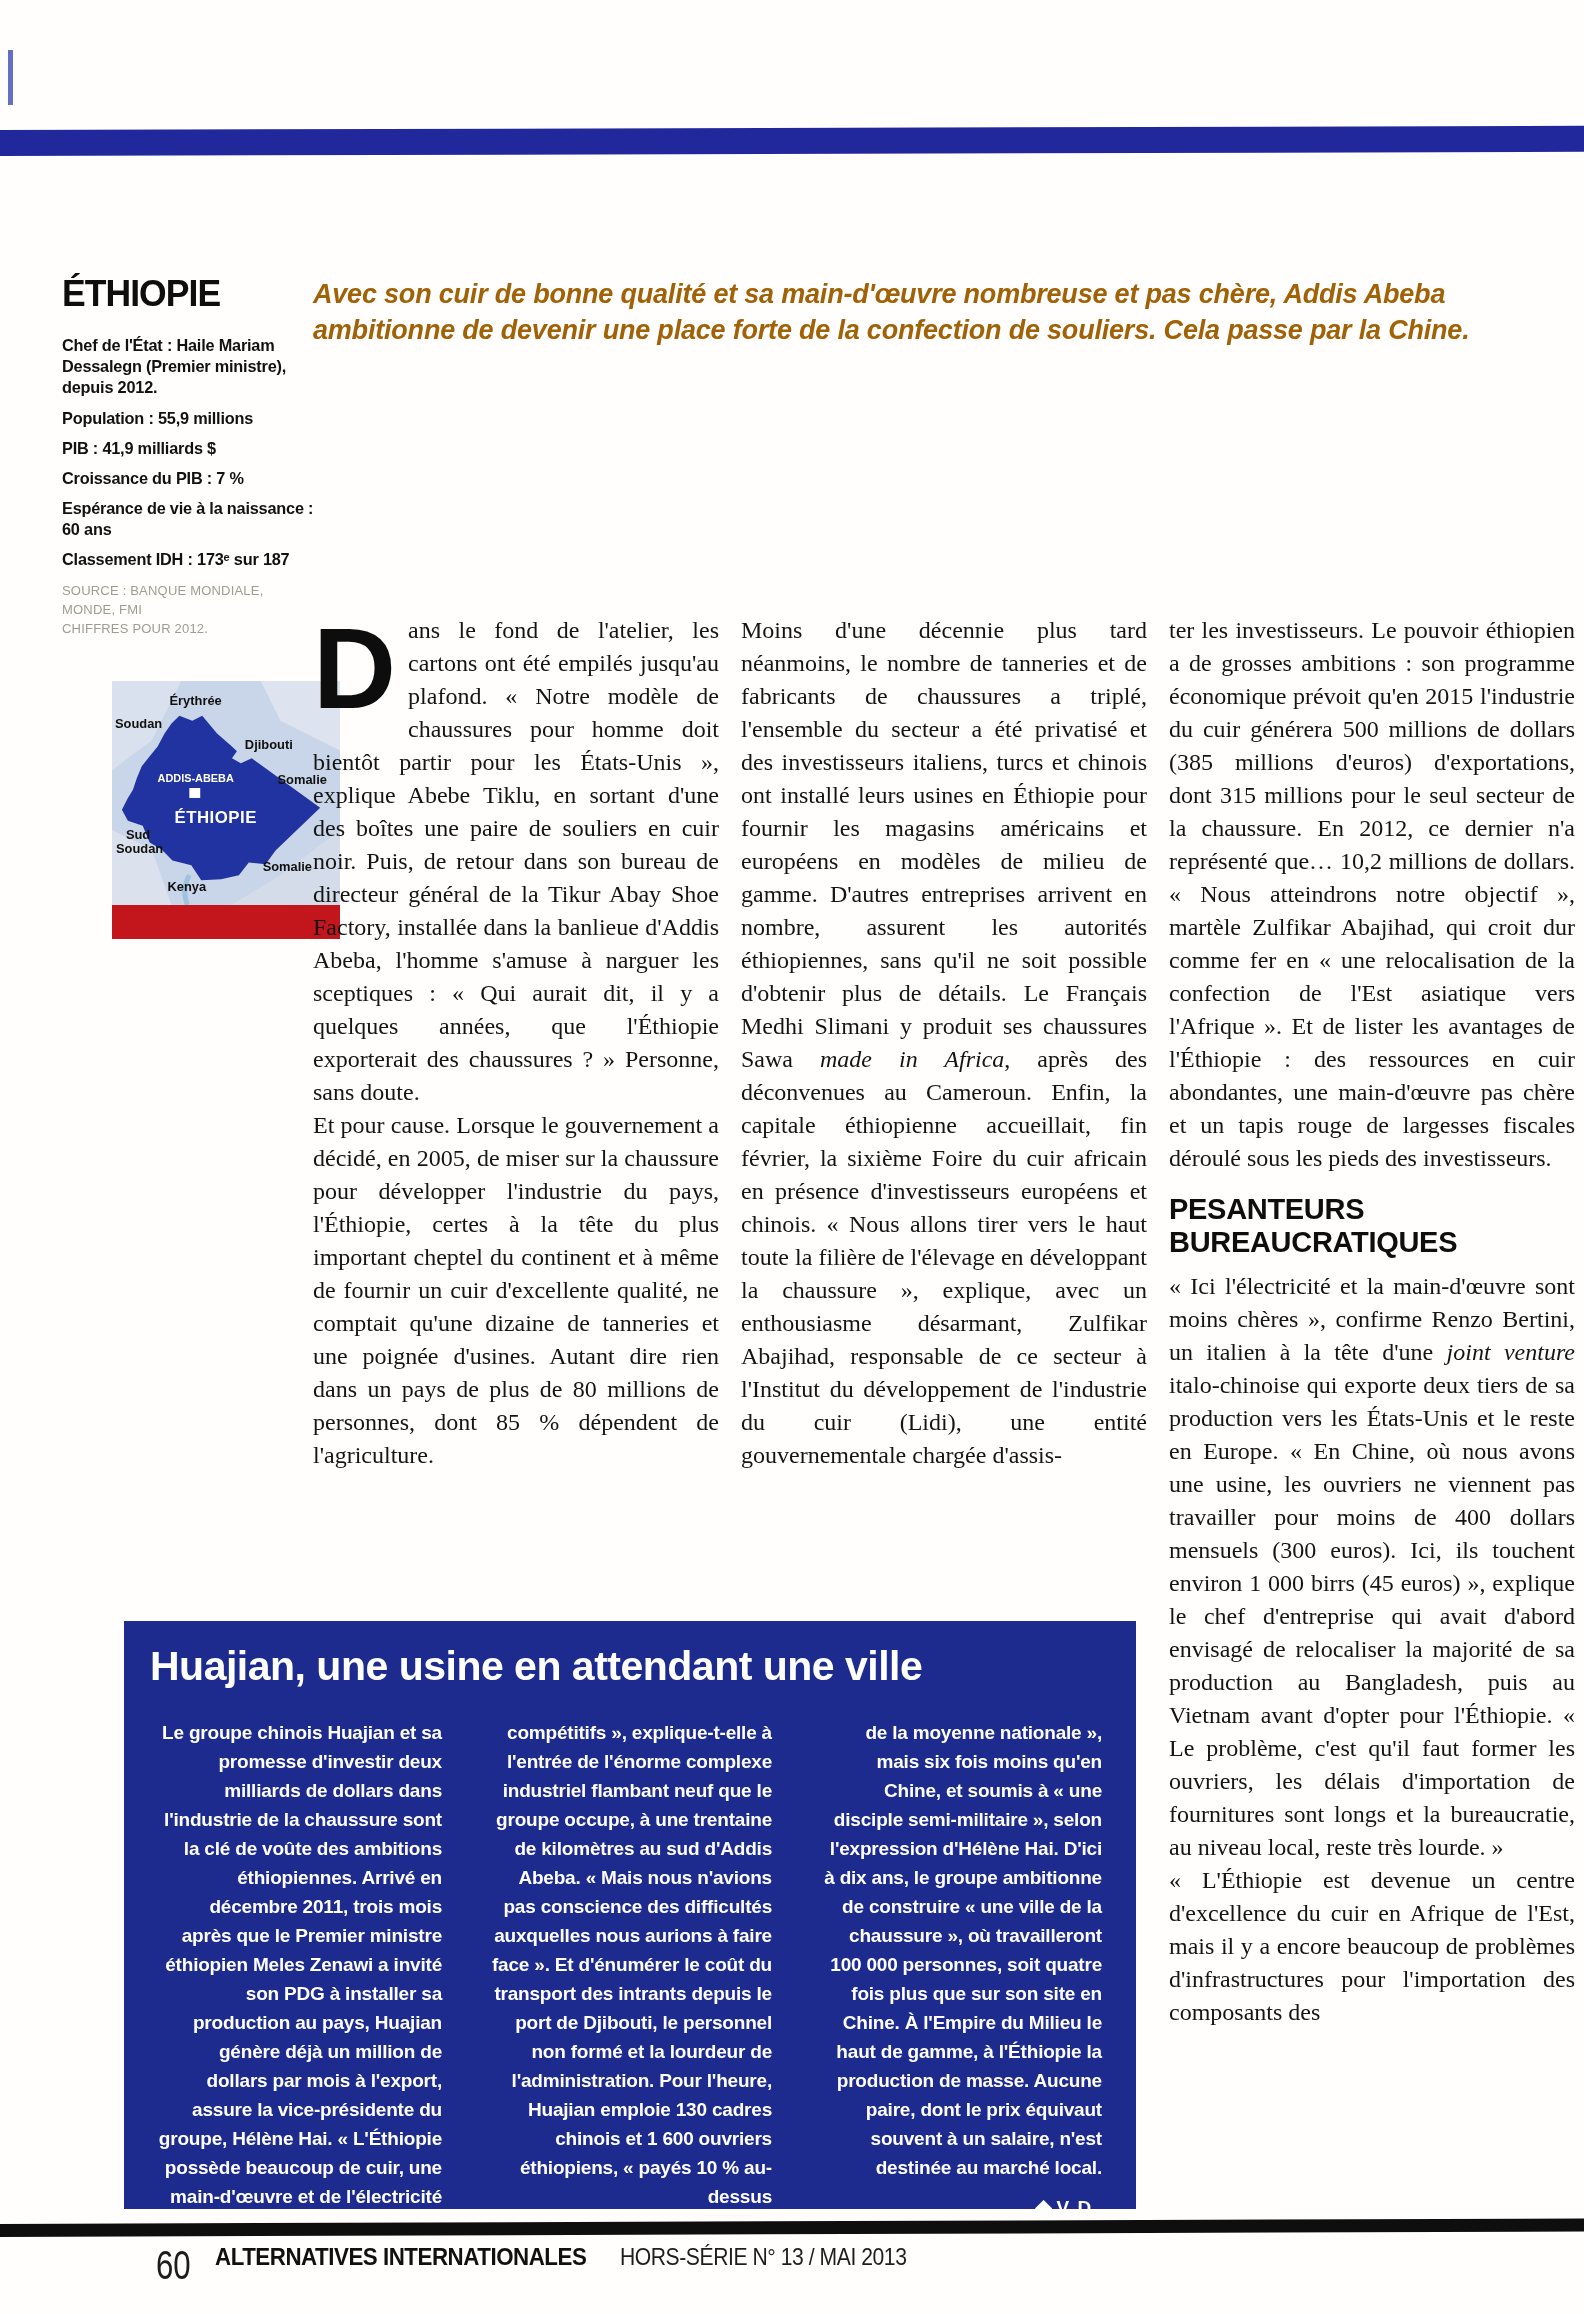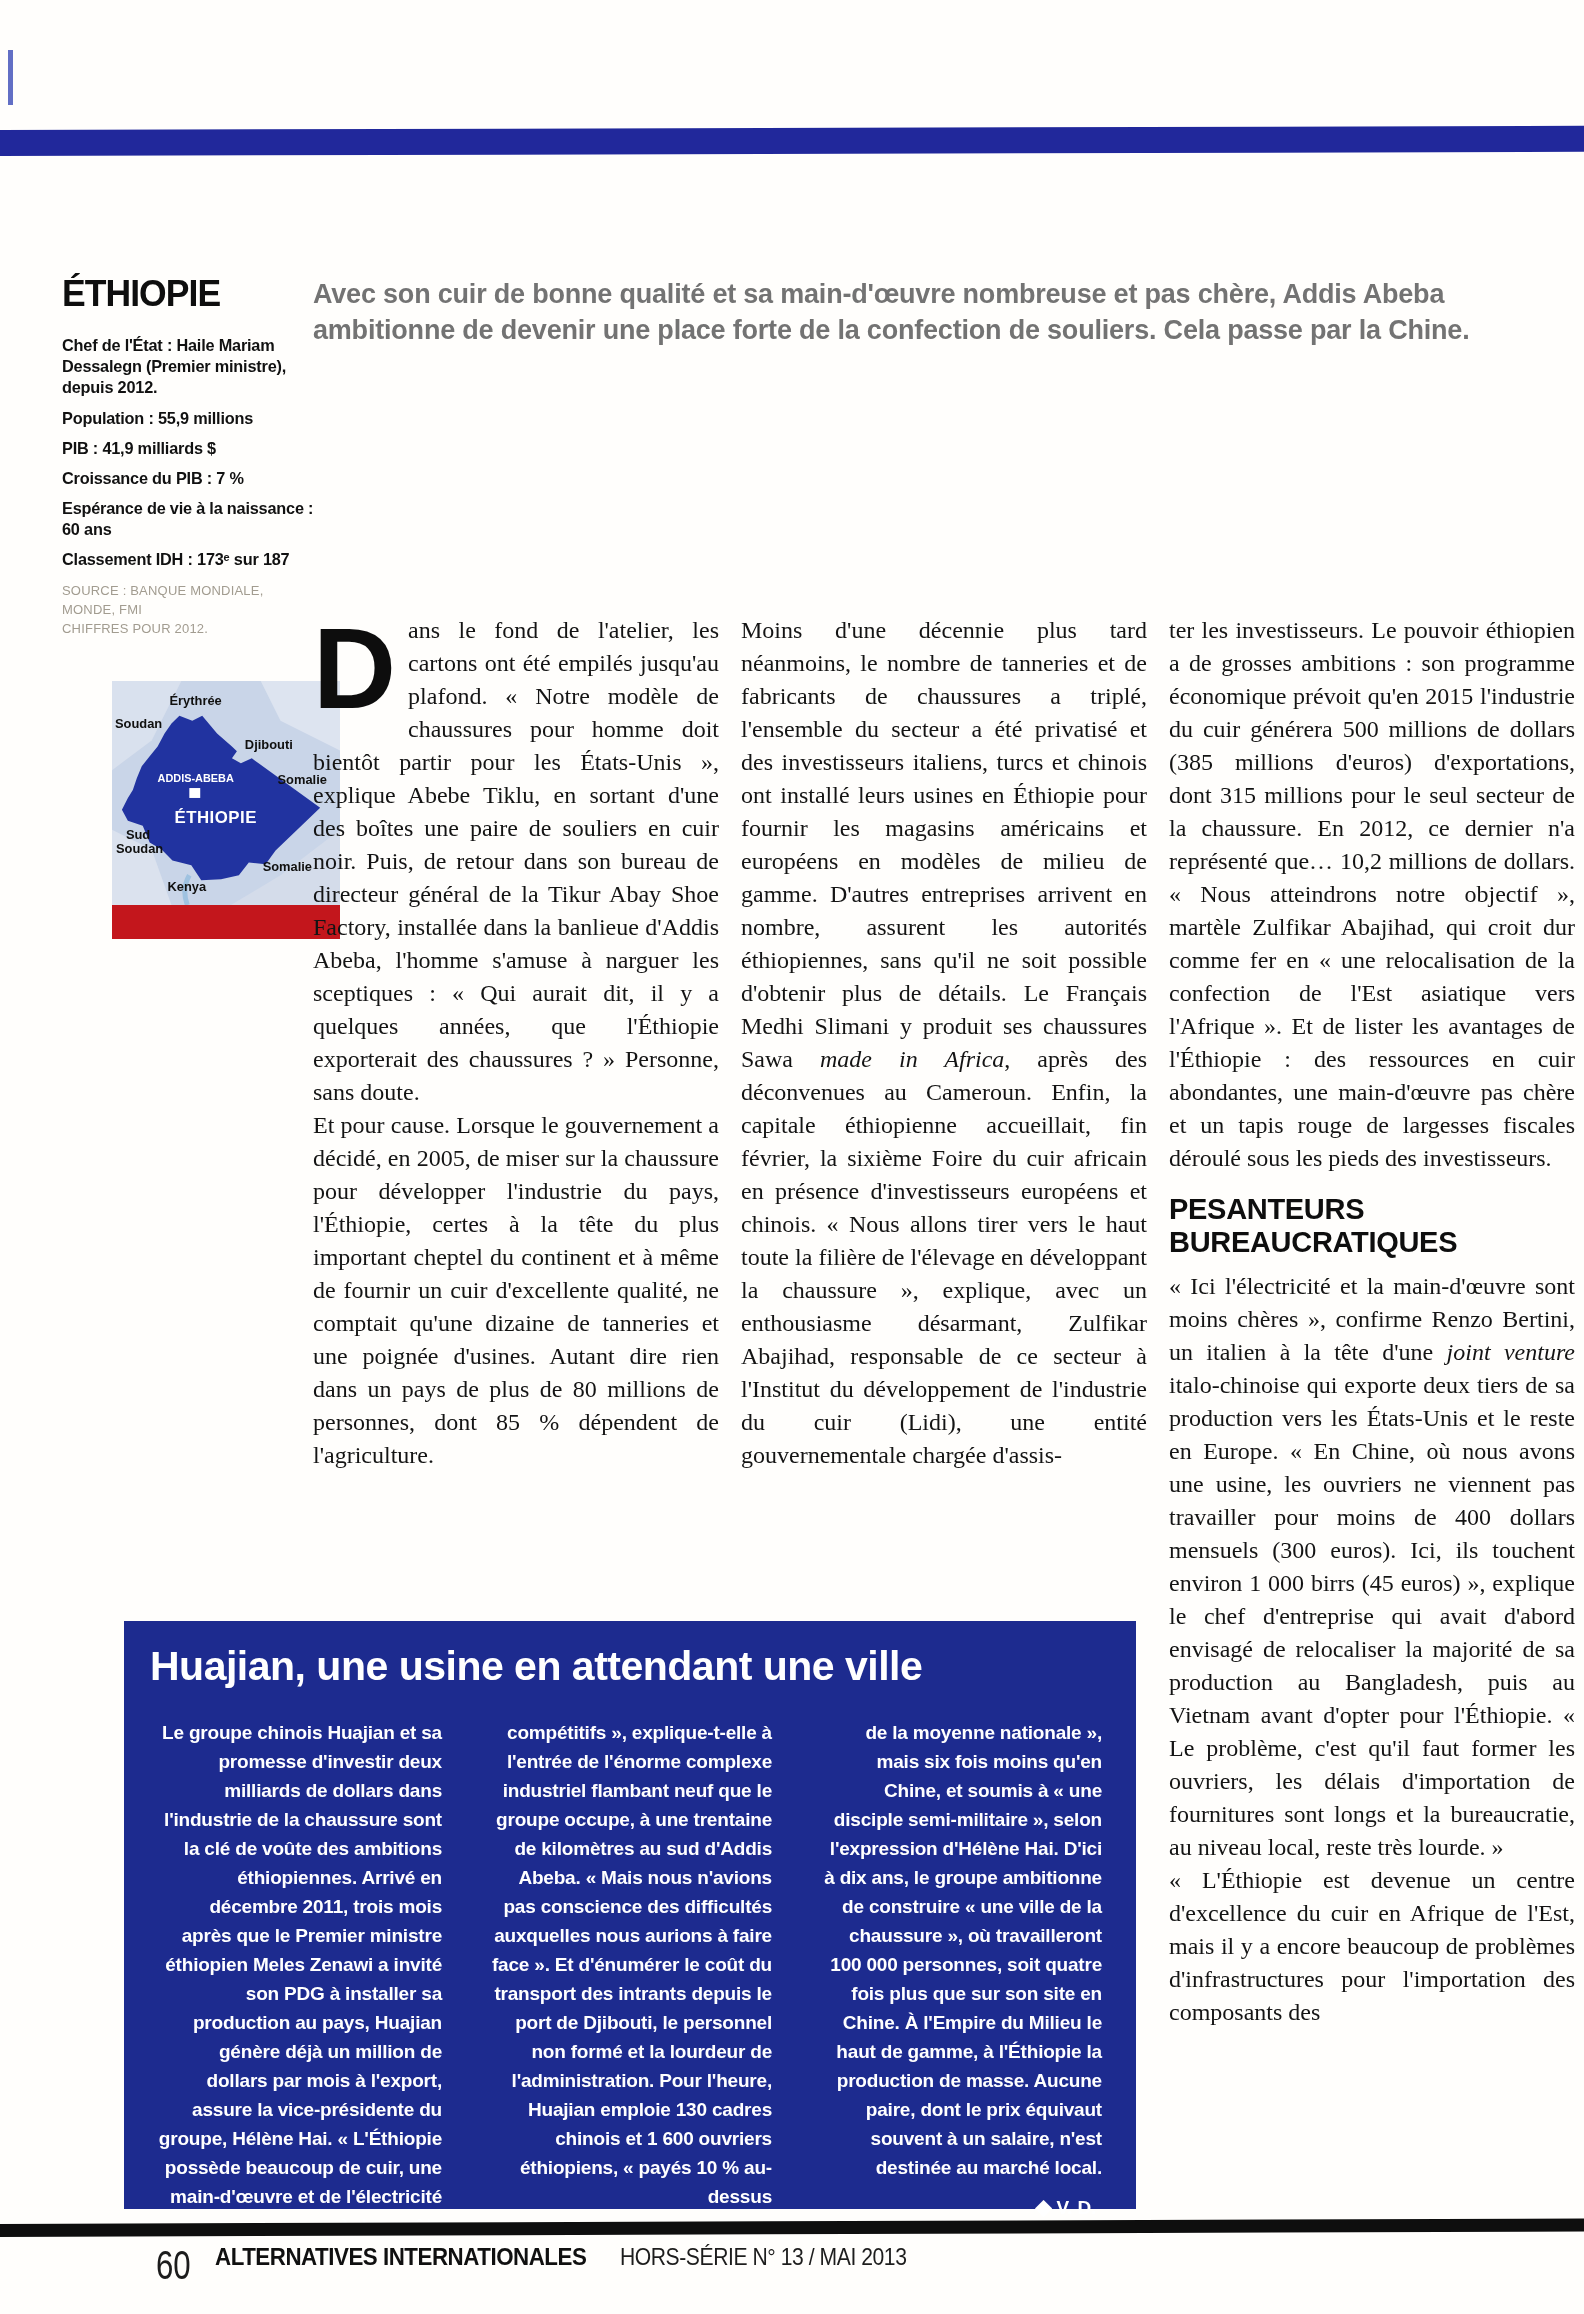--- a/index.html
+++ b/index.html
@@ -15,21 +15,21 @@
                 display:inline-block; transform:scaleX(0.96); transform-origin:left; }
   .fact { margin:0 0 9px; font-size:16.3px; line-height:1.3; font-weight:700; letter-spacing:-0.2px; color:#111; }
   .source { margin-top:10px; font-size:13px; line-height:1.48; color:#a29c90; letter-spacing:0.2px; }
 
   .map { position:absolute; left:5px; top:408px; width:228px;margin-left:45px; }
   .map svg { display:block; }
   .map-redbar { width:228px; height:34px; background:#c3161c; }
 
   
   .standfirst { position:absolute; left:313px; top:277px; width:1249px; margin:0;
-                font-size:27px; line-height:1.33; font-weight:700; color:#737373; letter-spacing:-0.2px; }
+                font-size:27px; line-height:1.33; font-weight:700; color:#a16207; letter-spacing:-0.2px;font-style:italic; }
   .headline { position:absolute; left:309px; top:380px; margin:0; color:#151515; }
   .headline span { display:block; font-size:99px; line-height:100px; font-weight:700; letter-spacing:-3px;
                    transform:scaleX(0.88); transform-origin:left top; white-space:nowrap; }
 
   .cols { position:absolute; left:313px; top:614px; width:1261px; display:flex; gap:22px; }
   .col { flex:0 0 406px; font-family:"Liberation Serif", serif; font-size:24px; line-height:33px;
          text-align:justify; color:#141414; }
   .col p { margin:0; }
   .dropcap { float:left; font-family:"Liberation Sans", sans-serif; font-weight:700; font-size:115px;
              line-height:0.82; margin:7px 12px 0 0; color:#0d0d0d; }

